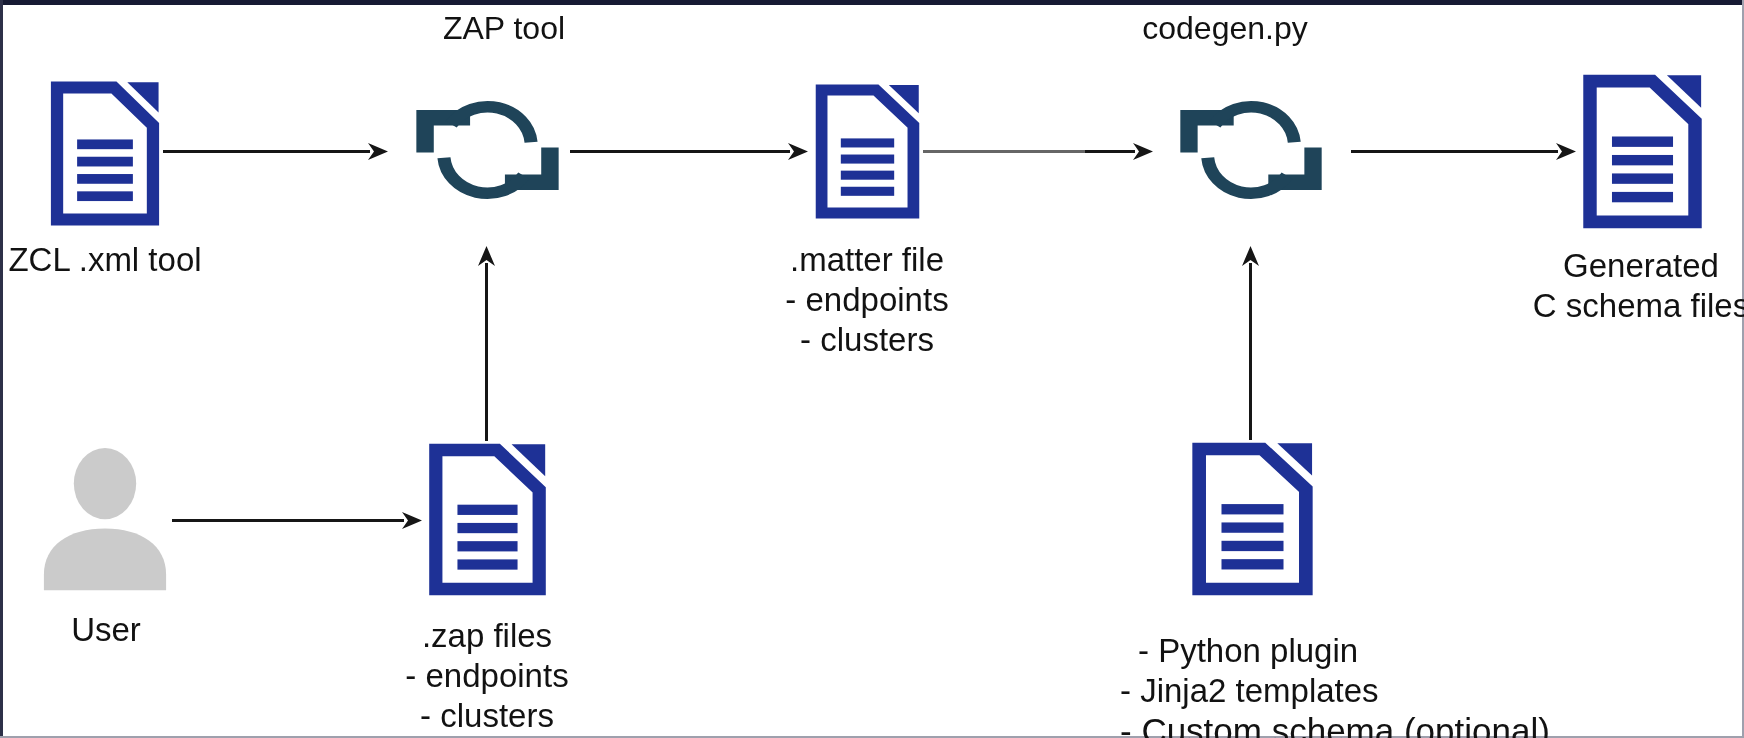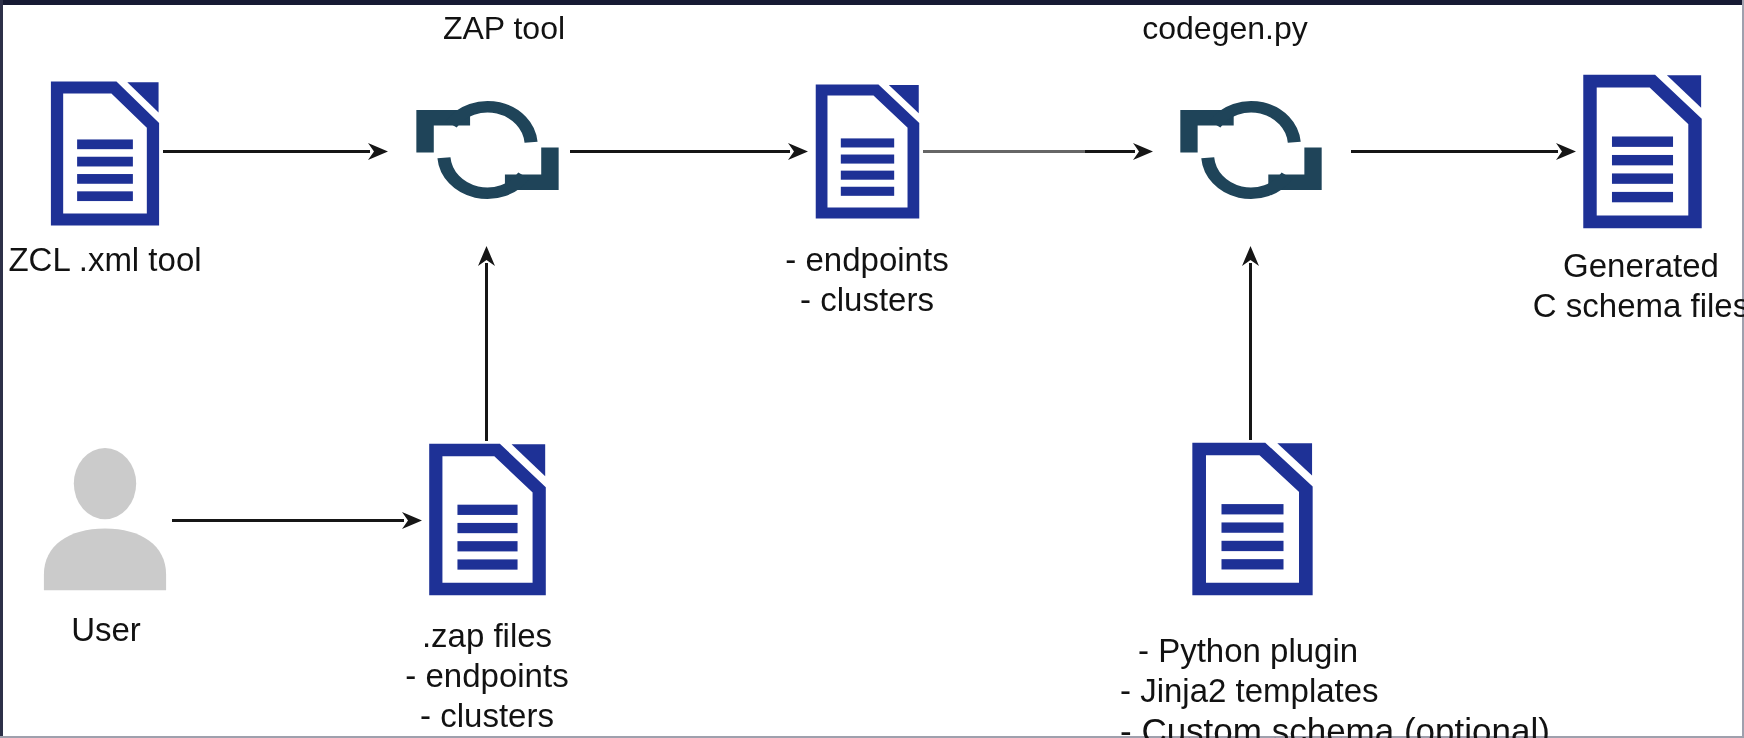--- a/index.html
+++ b/index.html
@@ -78,20 +78,21 @@
     <svg viewBox="0 0 104 136" preserveAspectRatio="none">
       <path d="M9 7 H60 L95 42 V129 H9 Z" fill="#fff" stroke="var(--document-blue)" stroke-width="11"></path>
       <path d="M72 2 L100 2 L100 30 Z" fill="var(--document-blue)"></path>
       <rect x="27" y="55" width="50" height="9" fill="var(--document-blue)"></rect>
       <rect x="27" y="71" width="50" height="9" fill="var(--document-blue)"></rect>
       <rect x="27" y="87" width="50" height="9" fill="var(--document-blue)"></rect>
       <rect x="27" y="103" width="50" height="9" fill="var(--document-blue)"></rect>
     </svg>
   </div>
   <div class="lbl center" style="left:867px;top:240px;">
+    <div>.matter file</div>
     <div>- endpoints</div>
     <div>- clusters</div>
   </div>
 
   <div class="lbl center title" style="left:1225px;top:8px;">codegen.py</div>
   <div class="node" style="left:1176px;top:83px;width:150px;height:134px;">
     <svg viewBox="0 0 104 104" preserveAspectRatio="none">
       <g fill="none" stroke="var(--process-teal)">
         <path d="M9 54 V27 H40" stroke-width="12"></path>
         <path d="M27 32 A30 30 0 0 1 82 46" stroke-width="9"></path>

